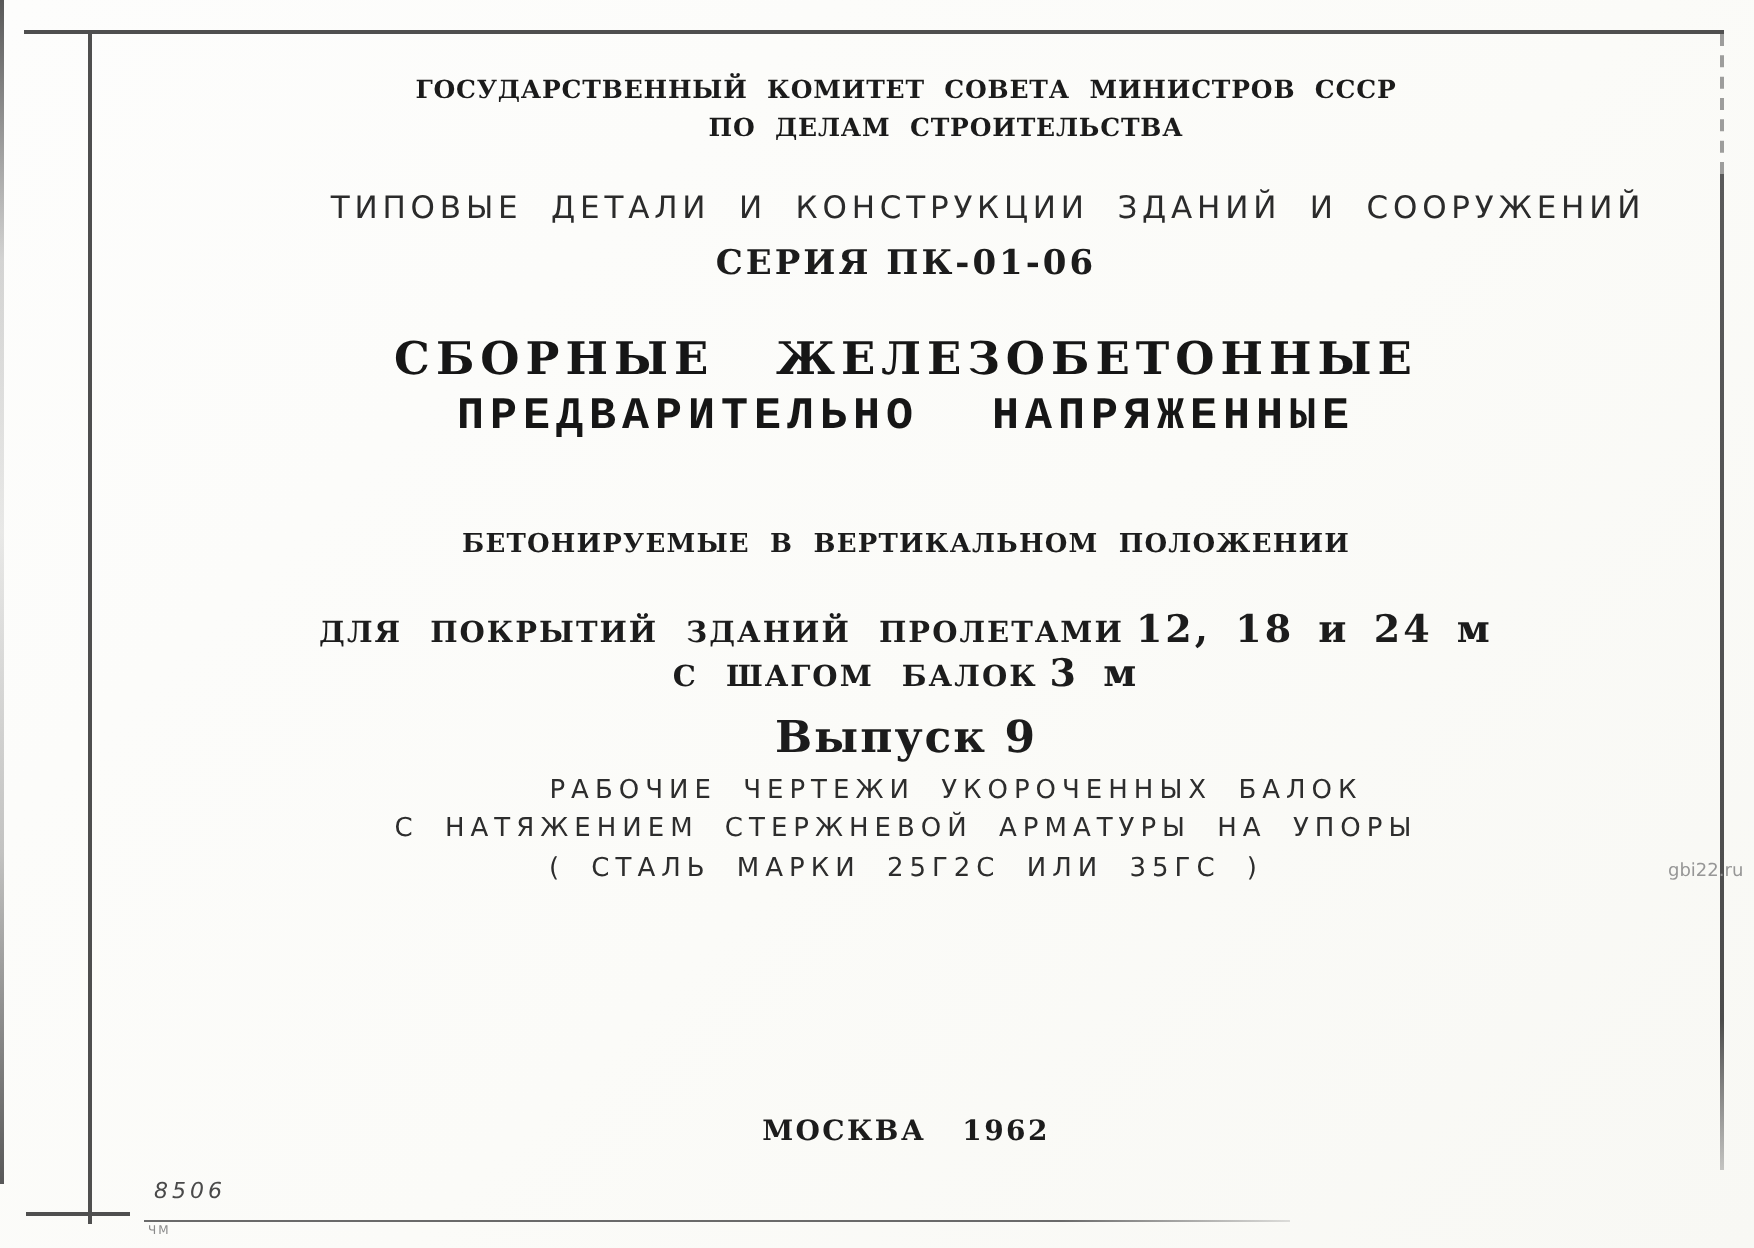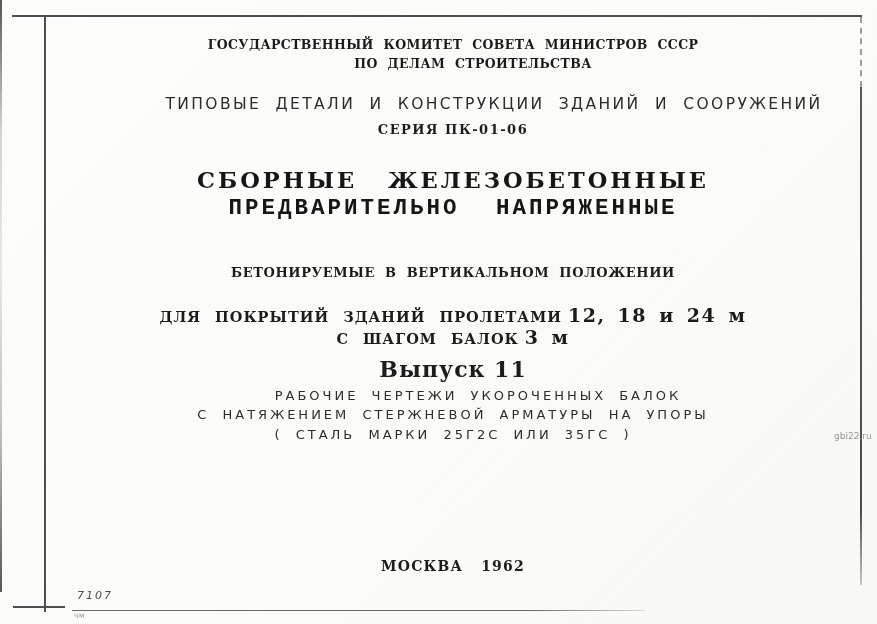--- a/index.html
+++ b/index.html
@@ -35,21 +35,21 @@
   
   .content { position: absolute; left: 46px; top: 0; width: 814px; height: 624px; }
   .line { position: absolute; left: 0; width: 100%; text-align: center; white-space: nowrap; }
 
   .org-line   { font-size: 12.5px; font-weight: bold; letter-spacing: .4px; word-spacing: 5px; color: #1b1b1b; }
   .org-1 { top: 37px; }
   .org-2 { top: 56px; padding-left: 20px; }
 
   .typ-line   { font-family: "DejaVu Sans", sans-serif; font-size: 15.5px; font-weight: 500;
                 letter-spacing: 2.4px; word-spacing: 7px; color: #2b2b2b; top: 95px; padding-left: 41px; }
-  .series-line{ font-size: 13px; font-weight: bold; letter-spacing: 1.5px; top: 122px; }
+  .series-line{ font-size: 17px; font-weight: bold; letter-spacing: 1.5px; top: 122px; }
 
   .title-line { font-size: 22.5px; font-weight: bold; letter-spacing: 3px; word-spacing: 20px; color: #161616; }
   .title-1 { top: 167px; }
   .title-2 { top: 195px; font-family: Liberation Mono, monospace; }
   .title-3 { top: 223px; }
 
   .casting-line { font-size: 13px; font-weight: bold; letter-spacing: .6px; word-spacing: 5px; top: 265px; }
 
   .app-line   { font-size: 14.5px; font-weight: bold; letter-spacing: 1px; word-spacing: 8px; }
   .app-1 { top: 304px; }
@@ -102,25 +102,25 @@
 
     <div class="line casting-line">БЕТОНИРУЕМЫЕ В ВЕРТИКАЛЬНОМ ПОЛОЖЕНИИ</div>
 
     <div class="line app-line app-1">
       <span>ДЛЯ ПОКРЫТИЙ ЗДАНИЙ ПРОЛЕТАМИ</span><span class="app-num">12, 18 и 24 м</span>
     </div>
     <div class="line app-line app-2">
       <span>С ШАГОМ БАЛОК</span><span class="app-num">3 м</span>
     </div>
 
-    <div class="line issue-heading">Выпуск 11</div>
+    <div class="line issue-heading">Выпуск 9</div>
     <div class="line issue-line issue-1">РАБОЧИЕ ЧЕРТЕЖИ УКОРОЧЕННЫХ БАЛОК</div>
     <div class="line issue-line issue-2">С НАТЯЖЕНИЕМ СТЕРЖНЕВОЙ АРМАТУРЫ НА УПОРЫ</div>
     <div class="line issue-line issue-3">( СТАЛЬ МАРКИ 25Г2С ИЛИ 35ГС )</div>
 
     <div class="line imprint-line">МОСКВА 1962</div>
   </div>
 
-  <div class="handwritten">7107</div>
+  <div class="handwritten">8506</div>
   <div class="footer-tiny">ЧМ</div>
   <div class="watermark">gbi22.ru</div>
 
 </div>
 
 </body></html>

